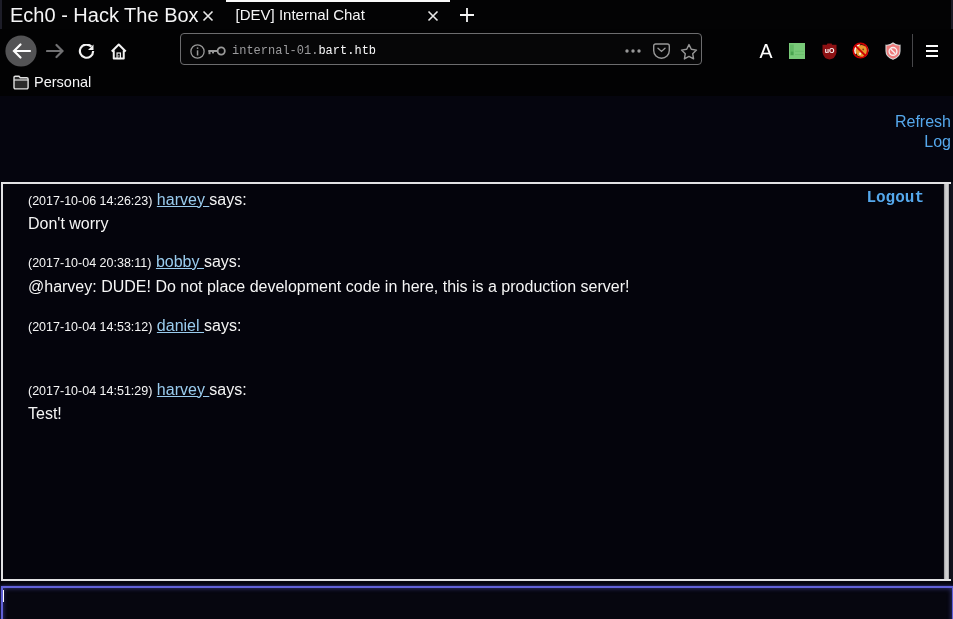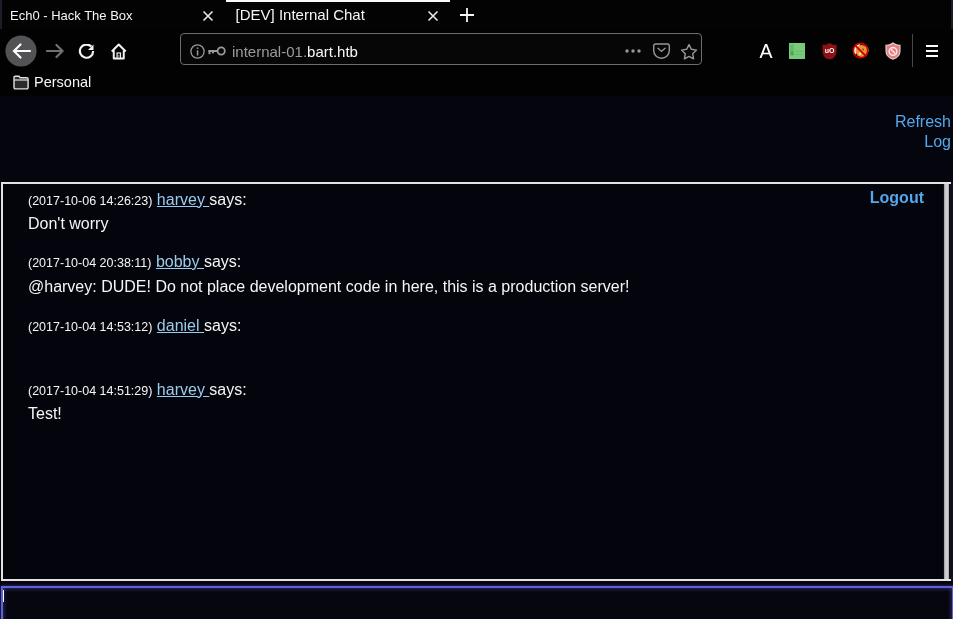--- a/index.html
+++ b/index.html
@@ -2,38 +2,38 @@
 <html><head>
 <meta charset="utf-8">
 <style>
   html,body{margin:0;padding:0;background:#000;}
   #page{position:relative;width:953px;height:619px;overflow:hidden;
         font-family:"Liberation Sans",sans-serif;background:#020203;}
   .abs{position:absolute;}
   
   #tabbar{left:0;top:0;width:953px;height:29px;background:#030304;}
   #edgeL{left:0;top:0;width:2px;height:96px;background:#1d1d28;}
-  .tabtxt{color:#f5f5f6;font-size:13px;line-height:31px;white-space:nowrap;}
+  .tabtxt{color:#f5f5f6;font-size:20px;line-height:31px;white-space:nowrap;}
   #activeline{left:226px;top:0;width:224px;height:2px;background:#fafafa;}
   #toolbar{left:0;top:29px;width:953px;height:39px;background:#020203;}
   #bookbar{left:0;top:68px;width:953px;height:28px;background:#020203;}
   #urlbar{left:180px;top:33px;width:520px;height:30px;border:1px solid #6c6c6e;
           border-radius:4px;background:#060607;}
-  #urltext{left:232px;top:35.5px;height:31px;line-height:31px;font-size:15px;color:#9c9c9e;white-space:nowrap;}
+  #urltext{left:232px;top:35.5px;height:31px;line-height:31px;font-size:12px;color:#9c9c9e;white-space:nowrap;font-family:Liberation Mono, monospace;}
   #urltext b{color:#f9f9fa;font-weight:normal;}
   
   #content{left:0;top:96px;width:953px;height:523px;background:#05050e;}
   #toplinks{right:2px;top:112px;text-align:right;font-size:16px;line-height:19.8px;}
   #toplinks a{color:#55a8ec;text-decoration:none;display:block;}
   #chatbox{left:0.8px;top:182px;width:948px;height:395px;border:2px solid #e2e2e4;
            border-right:none;background:#04040c;}
   #sbtrack{left:943px;top:184px;width:10px;height:395px;background:#10101a;}
   #sbthumb{left:944.3px;top:184px;width:5px;height:395px;background:linear-gradient(90deg,#9a9a9c,#cfcfd1 35%,#cfcfd1 70%,#a0a0a2);}
   #rstrip{left:950.9px;top:182px;width:2.1px;height:399px;background:#12121c;}
-  #logout{right:29px;top:189px;font-size:16px;font-weight:bold;color:#55a8ec;}
+  #logout{right:29px;top:189px;font-size:16px;font-weight:bold;color:#55a8ec;font-family:Liberation Mono, monospace;}
   .ln{position:absolute;left:8px;white-space:nowrap;font-size:16px;line-height:20px;color:#f5f5f5;margin-left:20px;}
   .ts{font-size:12.5px;}
   a.u{color:#9accee;}
   
   #inputbox{left:0.5px;top:585.5px;width:949px;height:40px;box-shadow:inset 0 0 5px rgba(100,100,230,.55), 0 0 3px rgba(90,90,220,.6);border:2.5px solid #6060d8;
             background:#06060f;}
   #caret{left:3.4px;top:590px;width:1px;height:12px;background:#fff;}
   #ph{left:5px;top:590px;font-family:"Liberation Mono",monospace;font-size:11.65px;
       color:#a0a0a8;white-space:nowrap;}
 </style>

